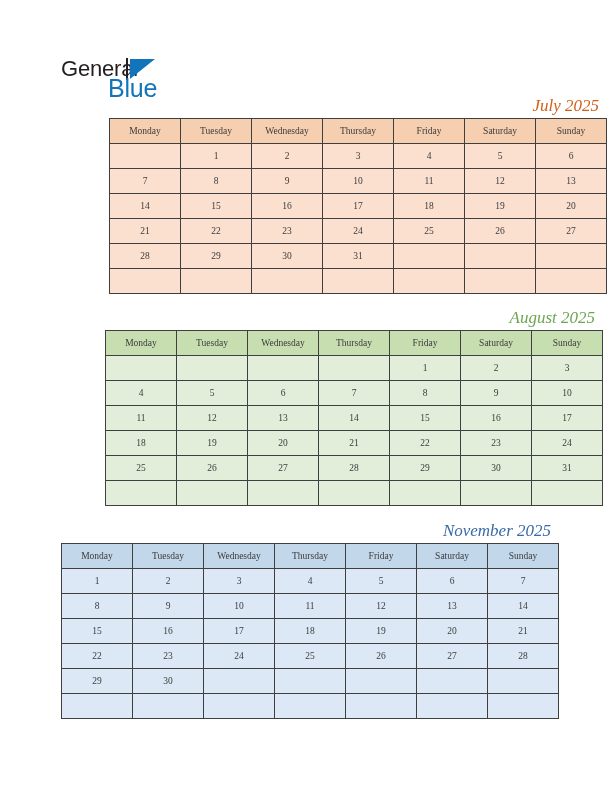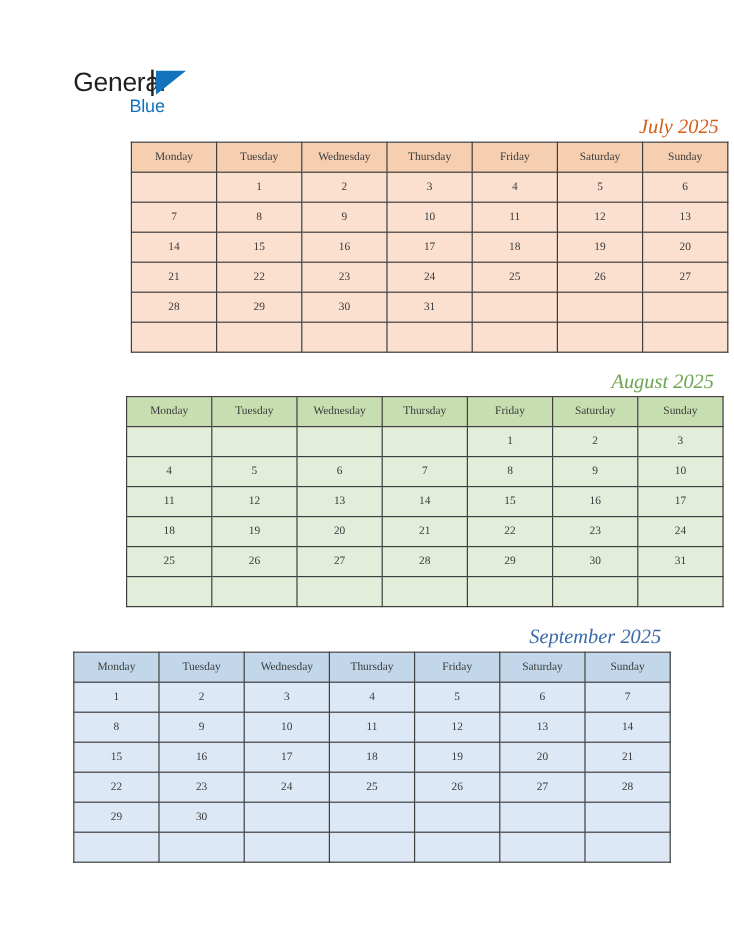--- a/index.html
+++ b/index.html
@@ -50,21 +50,21 @@
     width: 0;
     height: 0;
     border-top: 20px solid #1275bc;
     border-right: 25px solid transparent;
   }
   .logo-blue {
     position: absolute;
     left: 47px;
     top: 20px;
     font-family: "Liberation Sans", "DejaVu Sans", sans-serif;
-    font-size: 15px;
+    font-size: 25px;
     font-weight: 400;
     color: #1275bc;
     letter-spacing: -0.2px;
     line-height: 23px;
   }
 
   
   .month-block {
     position: absolute;
     left: 61px;
@@ -270,21 +270,21 @@
         <td></td>
         <td></td>
         <td></td>
         <td></td>
       </tr>
     </tbody>
   </table>
 </div>
 
 <div class="month-block" id="block-september">
-  <div class="month-title">September 2025</div>
+  <div class="month-title">November 2025</div>
   <table class="cal">
     <thead>
       <tr>
         <th>Monday</th>
         <th>Tuesday</th>
         <th>Wednesday</th>
         <th>Thursday</th>
         <th>Friday</th>
         <th>Saturday</th>
         <th>Sunday</th>

